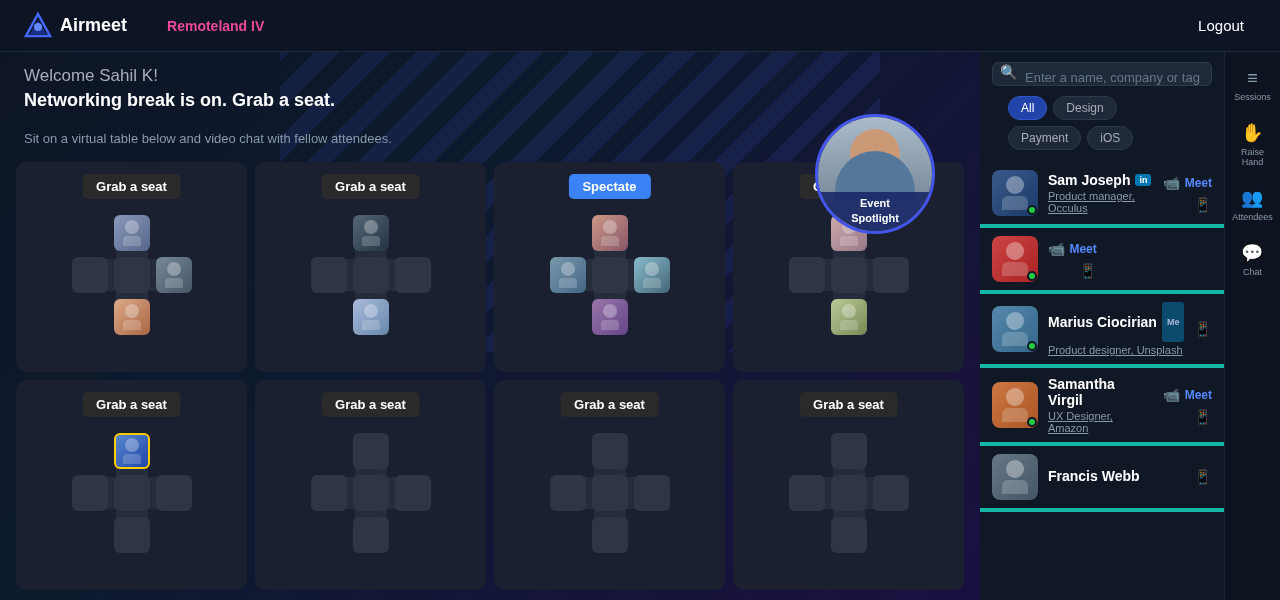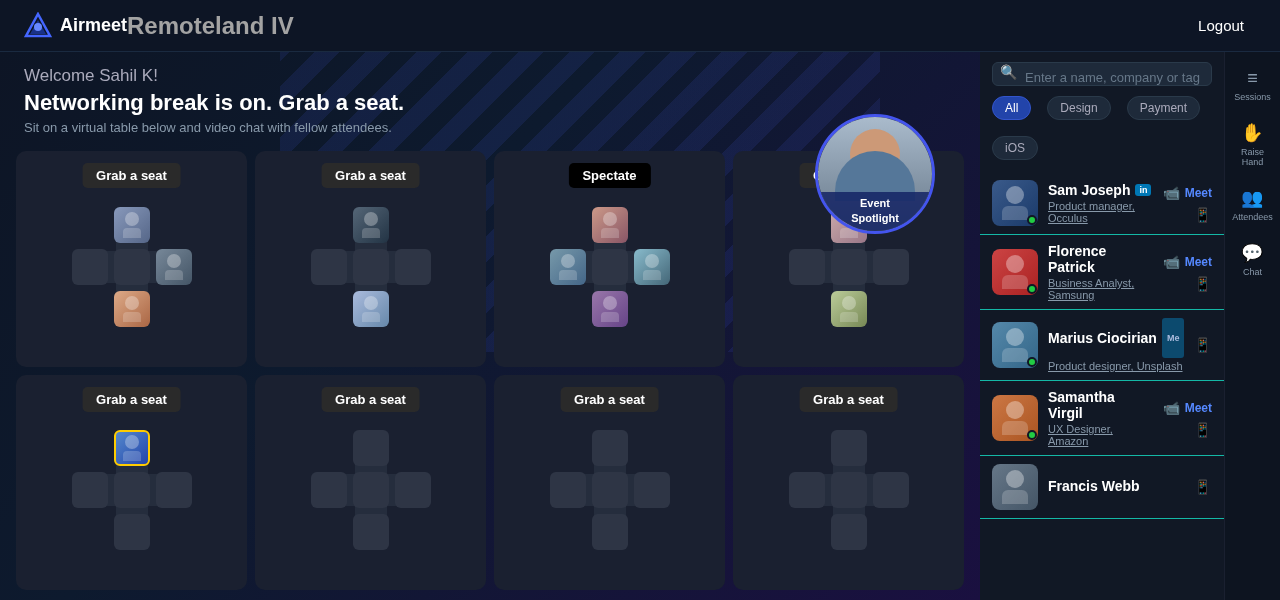--- a/index.html
+++ b/index.html
@@ -32,23 +32,24 @@
     .logo-icon {
       width: 28px;
       height: 28px;
     }
     .logo-text {
       color: #fff;
       font-size: 18px;
       font-weight: 600;
     }
     .event-title {
-      color: #a3a3a3;
-      font-size: 24px;
+      color: #ec4899;
+      font-size: 14px;
       font-weight: 700;
+      margin-left: 40px;
     }
     .header-spacer { flex: 1; }
     .logout-btn {
       background: transparent;
       border: none;
       color: #fff;
       font-size: 15px;
       cursor: pointer;
       padding: 6px 12px;
     }
@@ -92,24 +93,24 @@
       padding: 14px 24px 10px;
       position: relative;
       z-index: 1;
     }
     .welcome-text {
       font-size: 17px;
       color: #aab;
       margin-bottom: 4px;
     }
     .headline {
-      font-size: 22px;
+      font-size: 18px;
       font-weight: 700;
       color: #fff;
-      margin-bottom: 4px;
+      margin-bottom: 20px;
     }
     .subtext {
       font-size: 13px;
       color: #8899aa;
     }
 
     
     .tables-grid {
       display: grid;
       grid-template-columns: repeat(4, 1fr);
@@ -142,21 +143,21 @@
       color: #fff;
       font-size: 13px;
       font-weight: 600;
       padding: 5px 14px;
       border-radius: 5px;
       cursor: pointer;
       white-space: nowrap;
       z-index: 3;
     }
     .spectate-btn {
-      background: #000000;
+      background: #3b82f6;
     }
 
     
     .table-shape {
       position: relative;
       width: 120px;
       height: 120px;
       margin-top: 16px;
     }
 
@@ -297,22 +298,22 @@
       left: 20px;
       top: 50%;
       transform: translateY(-50%);
       color: #667788;
       font-size: 14px;
     }
 
     
     .tag-filters {
       display: flex;
-      gap: 16px;
-      padding: 4px 12px 8px;
+      gap: 6px;
+      padding: 4px 28px 8px;
       flex-wrap: wrap;
     }
     .tag-btn {
       background: #1e2a3a;
       border: 1px solid #2a3a4a;
       border-radius: 14px;
       color: #aab;
       font-size: 12px;
       padding: 4px 12px;
       cursor: pointer;
@@ -331,21 +332,21 @@
     }
     .attendee-list::-webkit-scrollbar { width: 4px; }
     .attendee-list::-webkit-scrollbar-track { background: transparent; }
     .attendee-list::-webkit-scrollbar-thumb { background: #2a3a4a; border-radius: 2px; }
 
     .attendee-item {
       display: flex;
       align-items: center;
       padding: 8px 12px;
       gap: 10px;
-      border-bottom: 1px solid #14b8a6;
+      border-bottom: 4px solid #14b8a6;
     }
     .attendee-avatar {
       width: 46px;
       height: 46px;
       border-radius: 8px;
       flex-shrink: 0;
       position: relative;
       overflow: hidden;
     }
     .online-dot {
@@ -709,26 +710,20 @@
             </div>
           </div>
           <div class="attendee-item">
             <div class="attendee-avatar" style="background: linear-gradient(135deg, rgb(204, 68, 68), rgb(170, 34, 34));">
               <div style="width: 100%; height: 100%; display: flex; flex-direction: column; align-items: center; justify-content: center; gap: 2px;">
                 <div style="width: 18px; height: 18px; border-radius: 50%; background: rgba(255, 255, 255, 0.35);"></div>
                 <div style="width: 26px; height: 14px; border-radius: 6px 6px 0px 0px; background: rgba(255, 255, 255, 0.2);"></div>
               </div>
               <div class="online-dot"></div>
             </div>
-            <div class="attendee-info">
-              <div class="attendee-name">
-                <span>Florence Patrick</span>
-              </div>
-              <div class="attendee-role">Business Analyst, Samsung</div>
-            </div>
             <div class="attendee-actions">
               <button class="meet-btn">
                 <span class="video-icon-sm">📹</span>
                 <span>Meet</span>
               </button>
               <span class="device-icon">📱</span>
             </div>
           </div>
           <div class="attendee-item">
             <div class="attendee-avatar" style="background: linear-gradient(135deg, rgb(85, 136, 170), rgb(51, 102, 136));">

